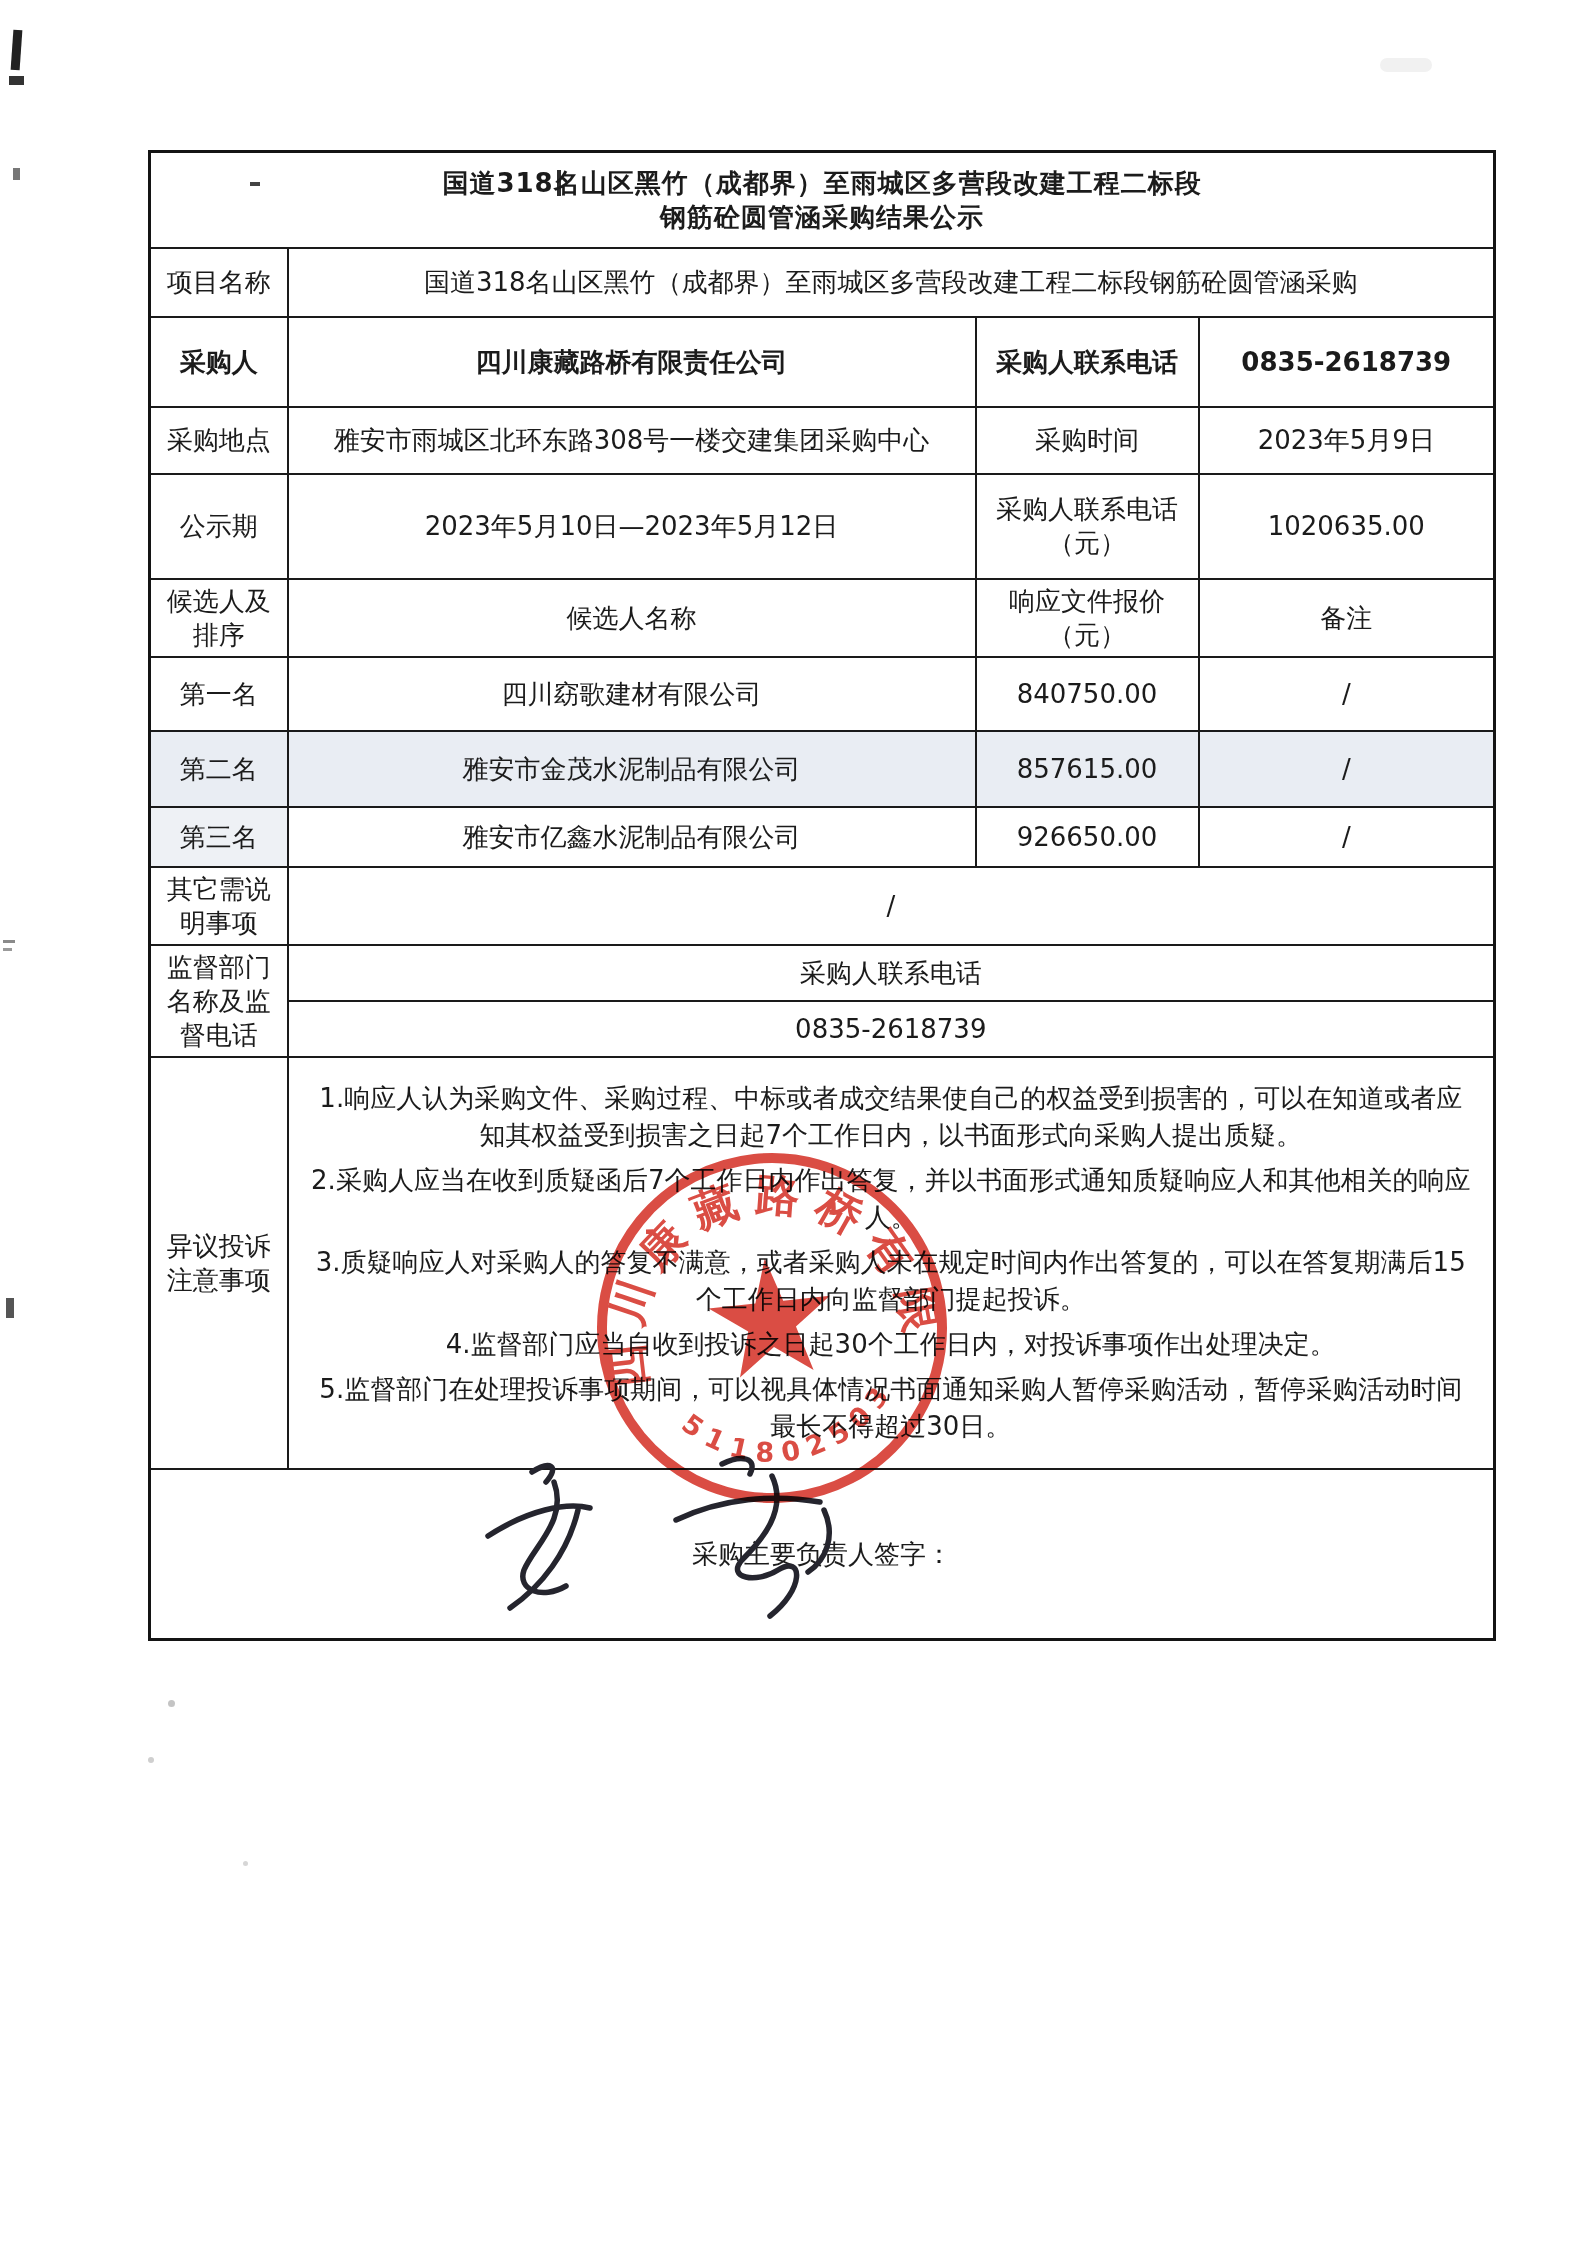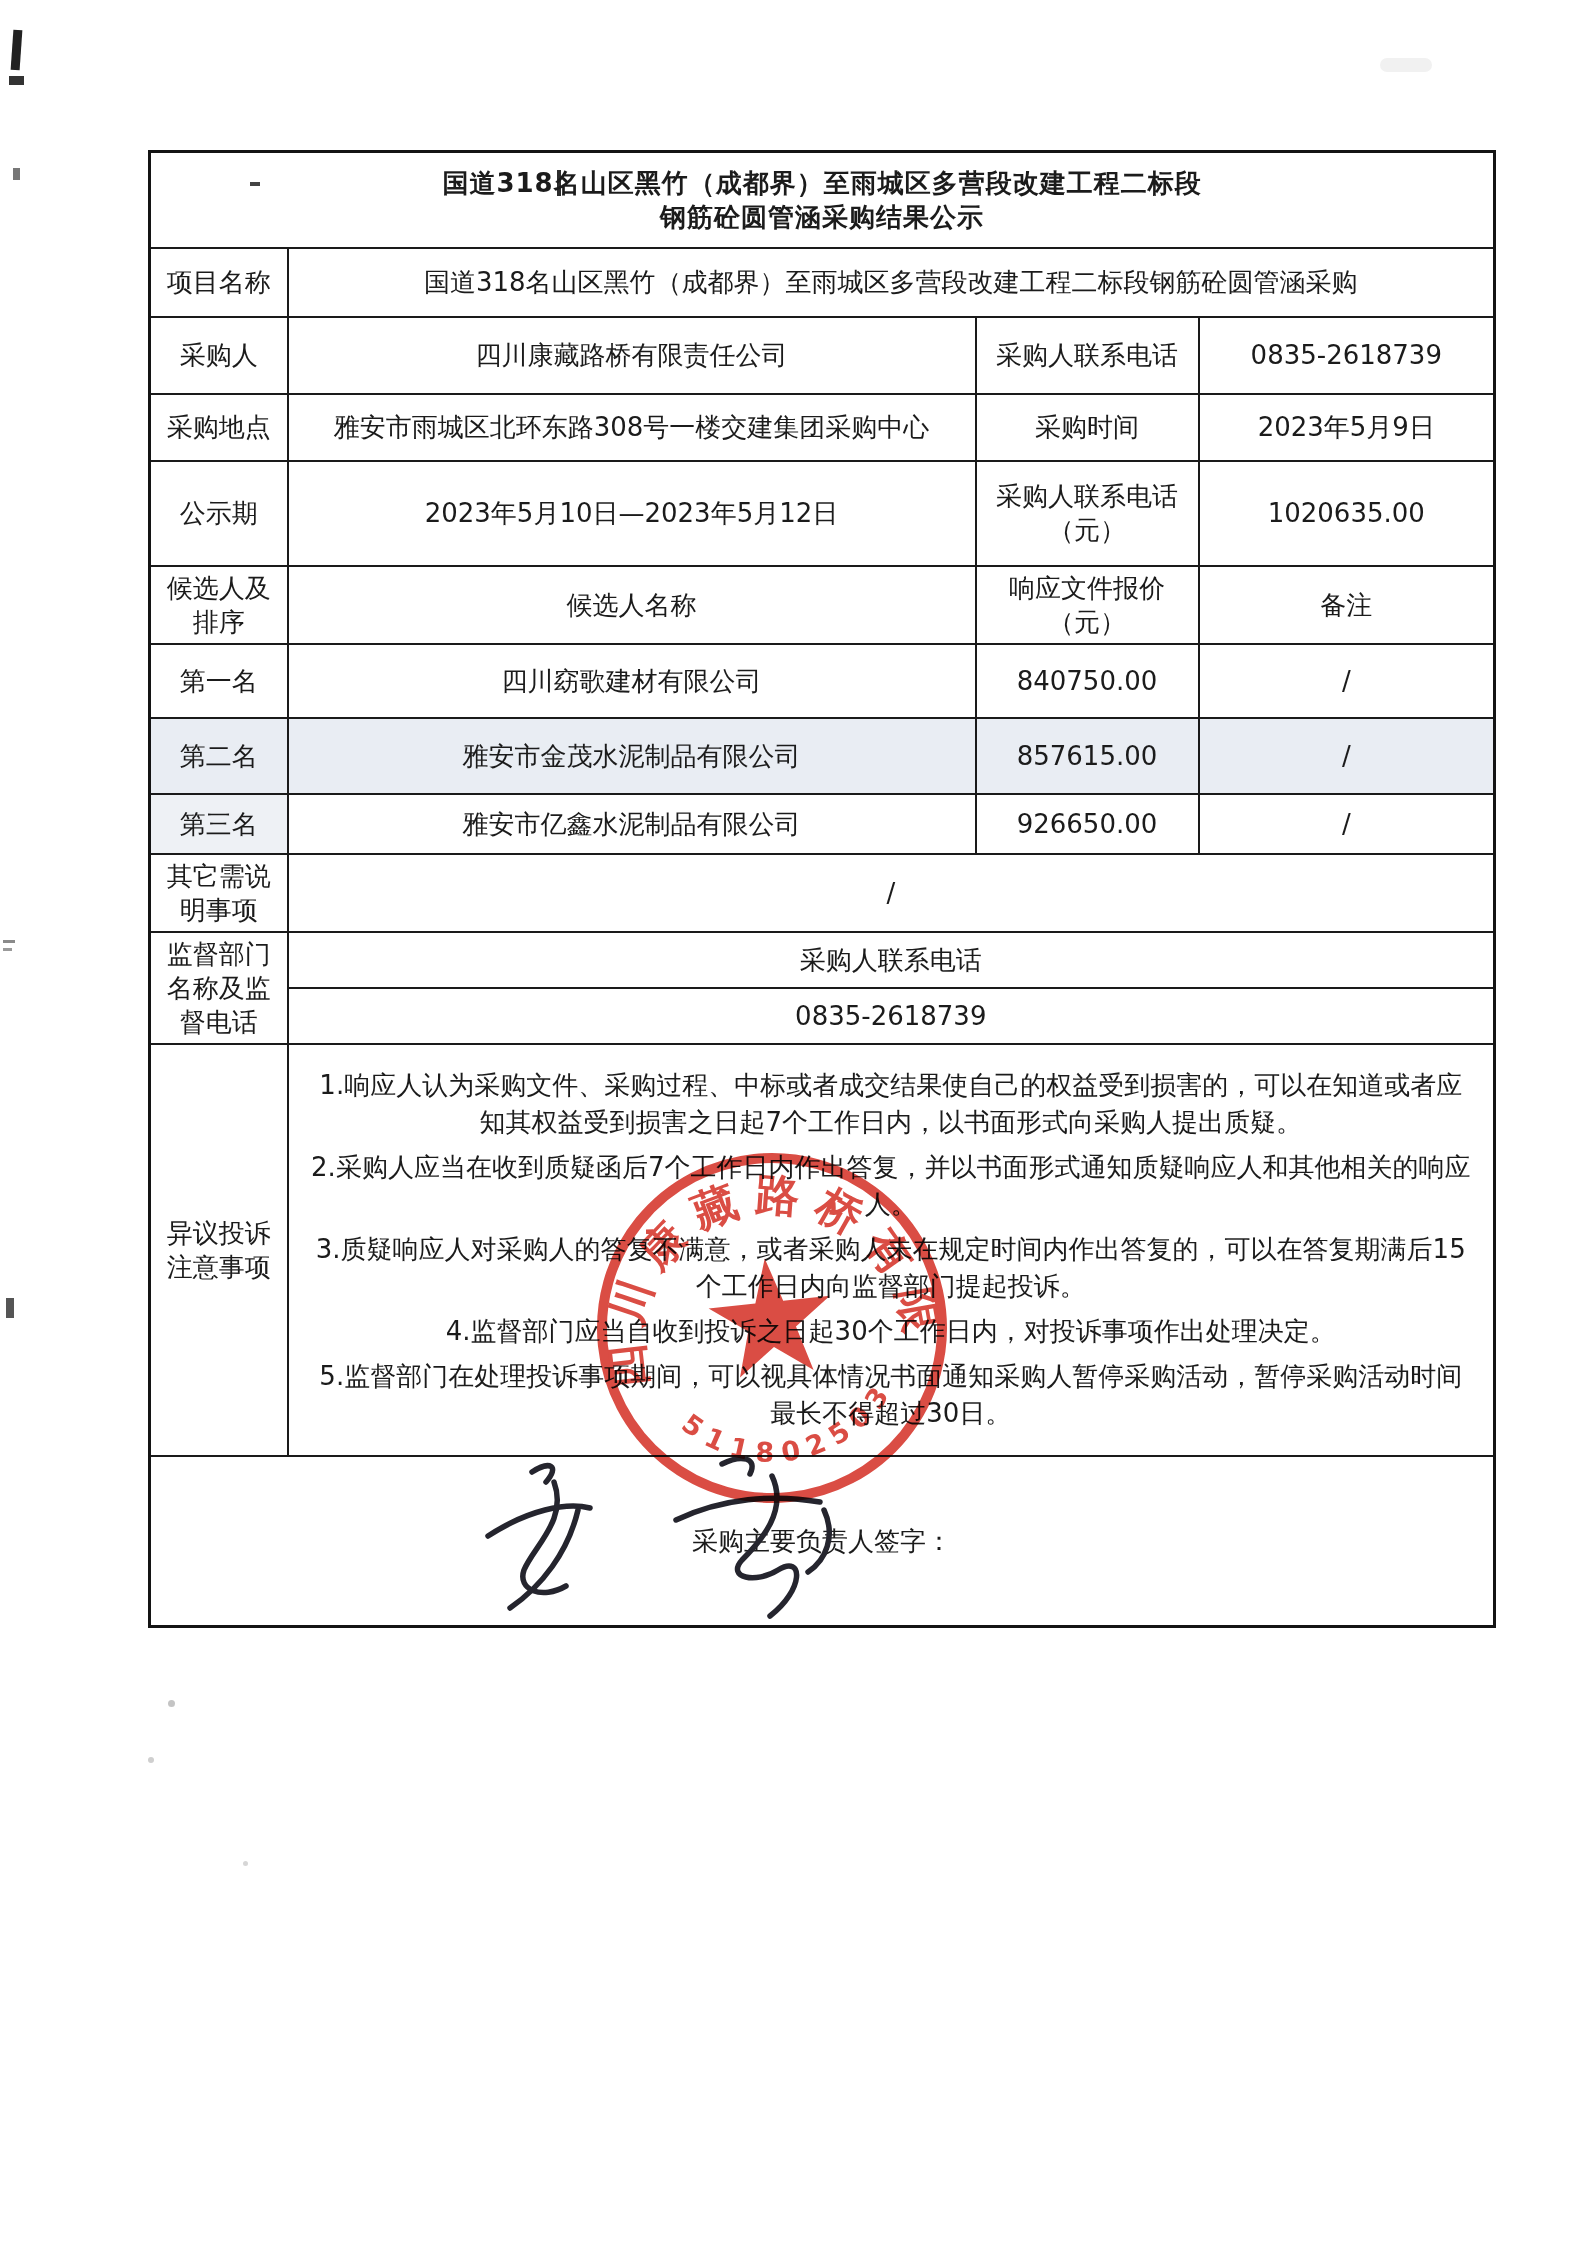--- a/index.html
+++ b/index.html
@@ -36,21 +36,21 @@
   }
   table.doc td{
     border:2px solid #1a1a1a;
     text-align:center;vertical-align:middle;
     font-size:26px;line-height:34px;
     padding:4px 10px;
     overflow:hidden;
   }
   .r-title{height:96px;}
   .r-project{height:69px;}
-  .r-purchaser{height:77px;}
+  .r-purchaser{height:90px;font-weight:bold;}
   .r-location{height:67px;}
   .r-publicity{height:105px;}
   .r-candhead{height:76px;}
   .r-rank1{height:74px;}
   .r-rank2{height:76px;}
   .r-rank3{height:60px;}
   .r-other{height:60px;}
   .r-dept{height:51px;}
   .r-phone{height:51px;}
   .r-objection{height:412px;}

